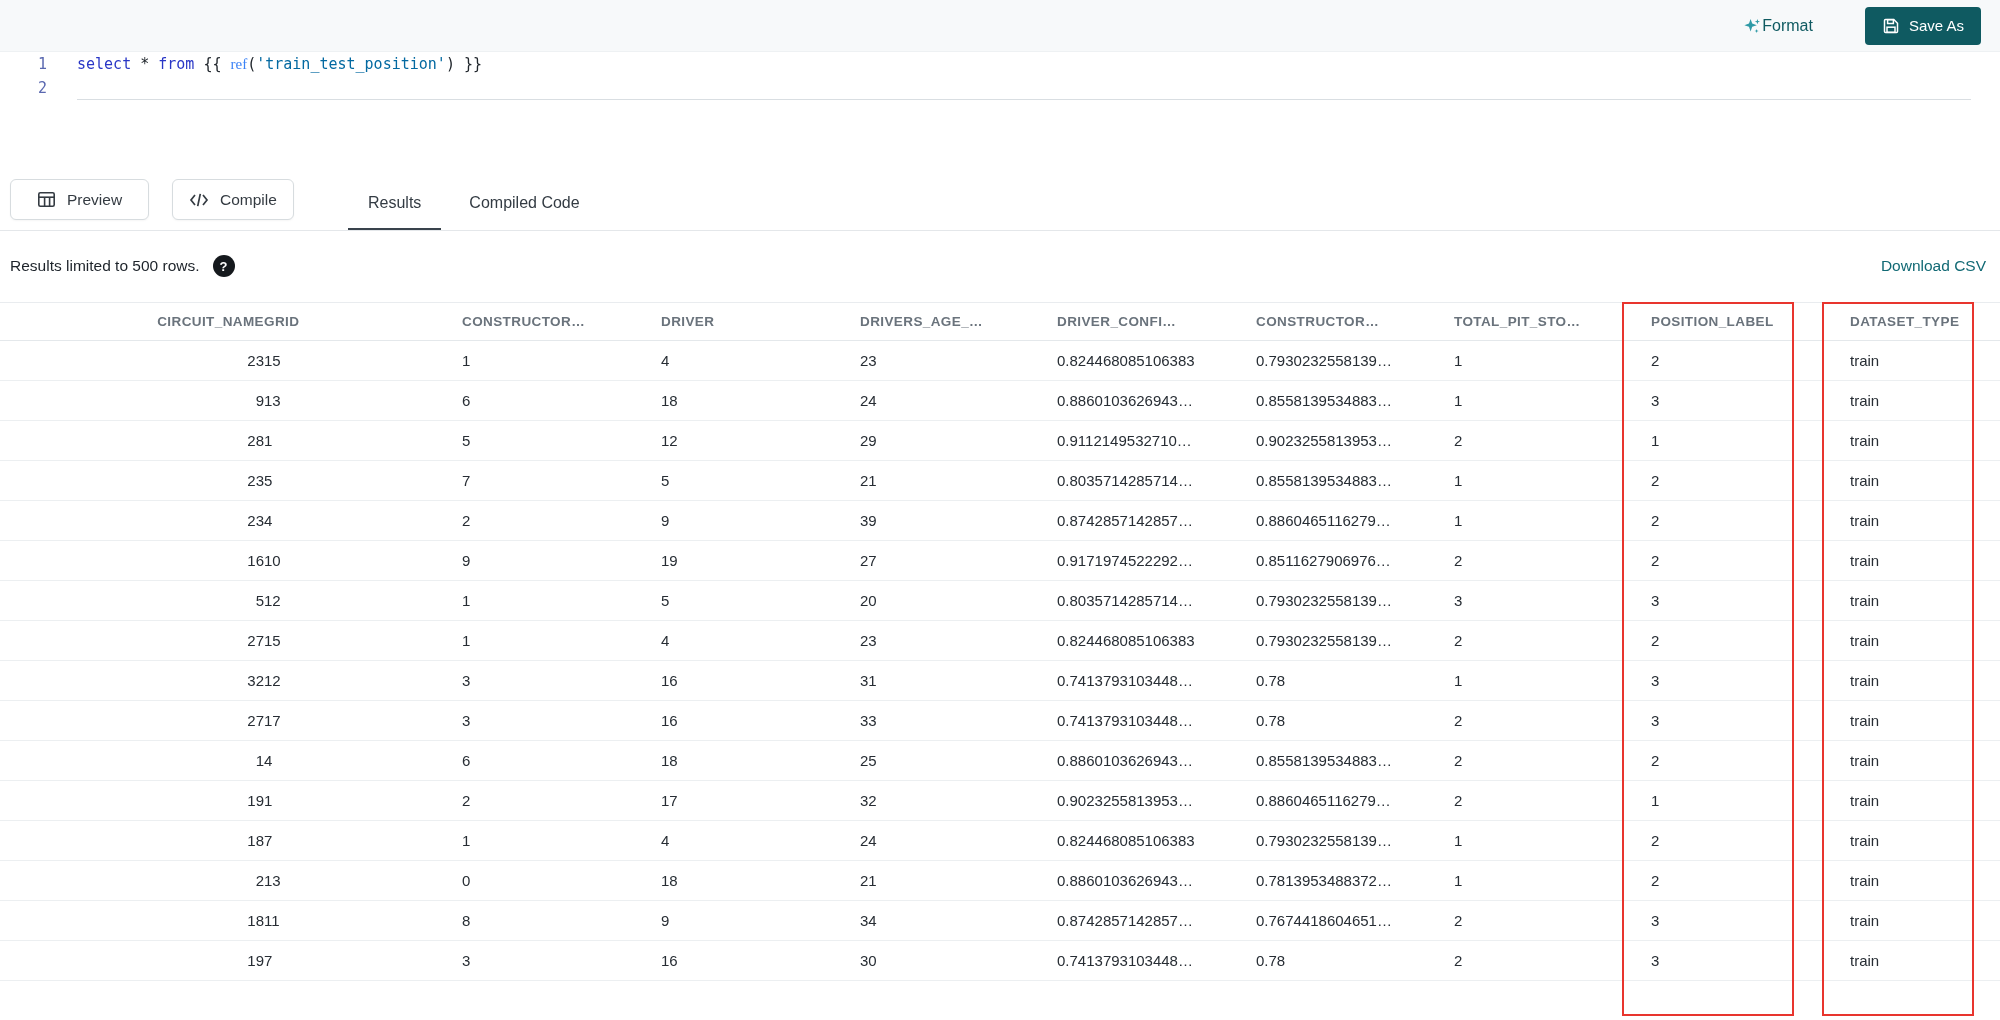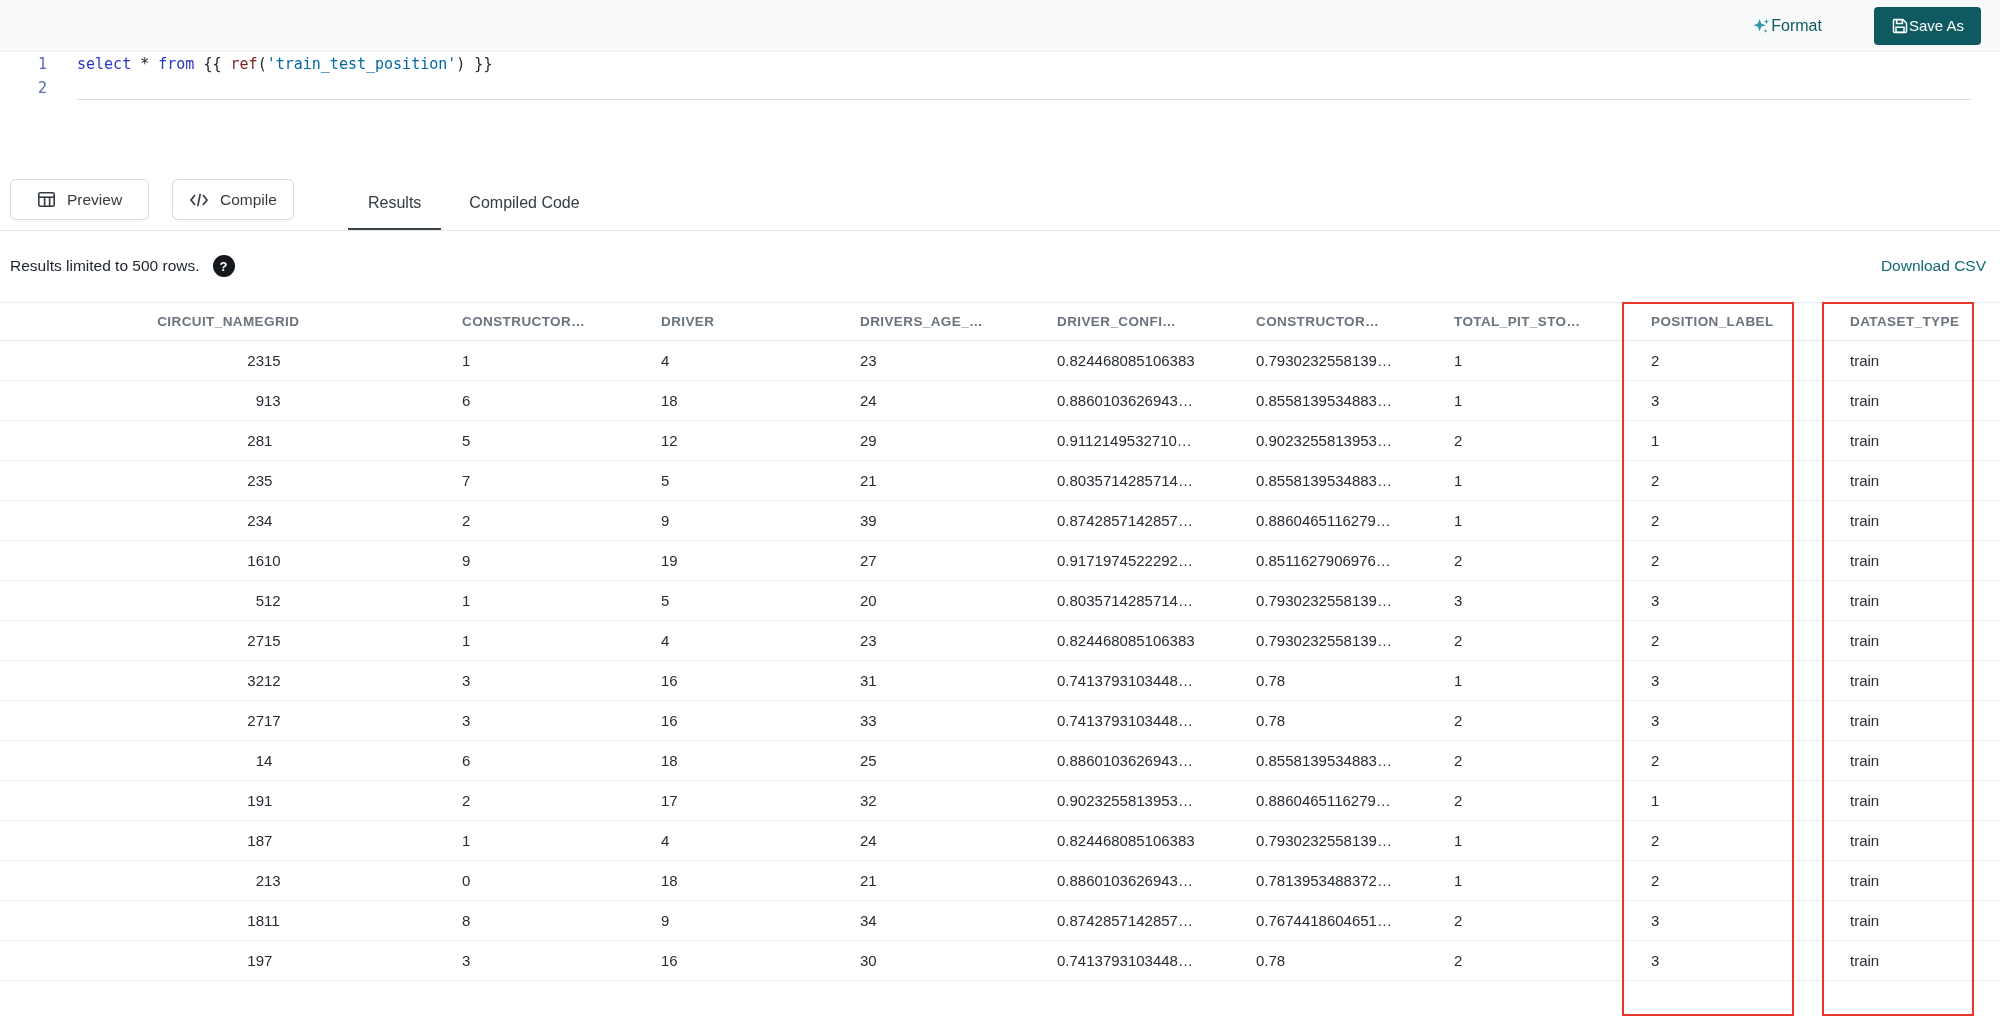--- a/index.html
+++ b/index.html
@@ -22,21 +22,21 @@
     display: flex; align-items: center; justify-content: flex-end;
     gap: 46px; padding-right: 19px;
   }
   .format-btn {
     display: flex; align-items: center; 
     background: transparent; border: none;
     font-family: "Liberation Sans", sans-serif;
     font-size: 16px; color: #0f5a61; cursor: pointer;
   }
   .saveas-btn {
-    display: flex; align-items: center; 
+    display: flex; align-items: center; gap: 9px;
     background: #0f5a61; color: #ffffff;
     border: none; border-radius: 4px;
     height: 38px; padding: 0 17px;
     font-family: "Liberation Sans", sans-serif;
     font-size: 15px; cursor: pointer;
   }
   .save-hint {
     position: absolute; right: 76px; top: 56px;
   }
 
@@ -48,21 +48,21 @@
     font-size: 15px; cursor: text;
   }
   .editor-row { display: flex; height: 24px; line-height: 24px; }
   .gutter-num {
     width: 47px; text-align: right;
     color: #5a68b0; flex: 0 0 47px;
   }
   .code-content { flex: 1; margin-left: 30px; margin-right: 29px; white-space: pre; }
   .editor-row.last .code-content { border-bottom: 1px solid #d9dee2; }
   .tok-kw { color: #2936c6; }
-  .tok-fn { color: #7f1d1d; }
+  .tok-fn { color: #3b82f6; font-family: Liberation Serif, serif; }
   .tok-str { color: #0369a1; }
   .tok-pl { color: #20262c; }
 
   
   .action-btn {
     position: absolute; top: 179px; height: 41px;
     background: #ffffff; border: 1px solid #d7dcdf; border-radius: 6px;
     display: flex; align-items: center; gap: 11px;
     font-family: "Liberation Sans", sans-serif;
     font-size: 15.5px; color: #343b42; cursor: pointer;

